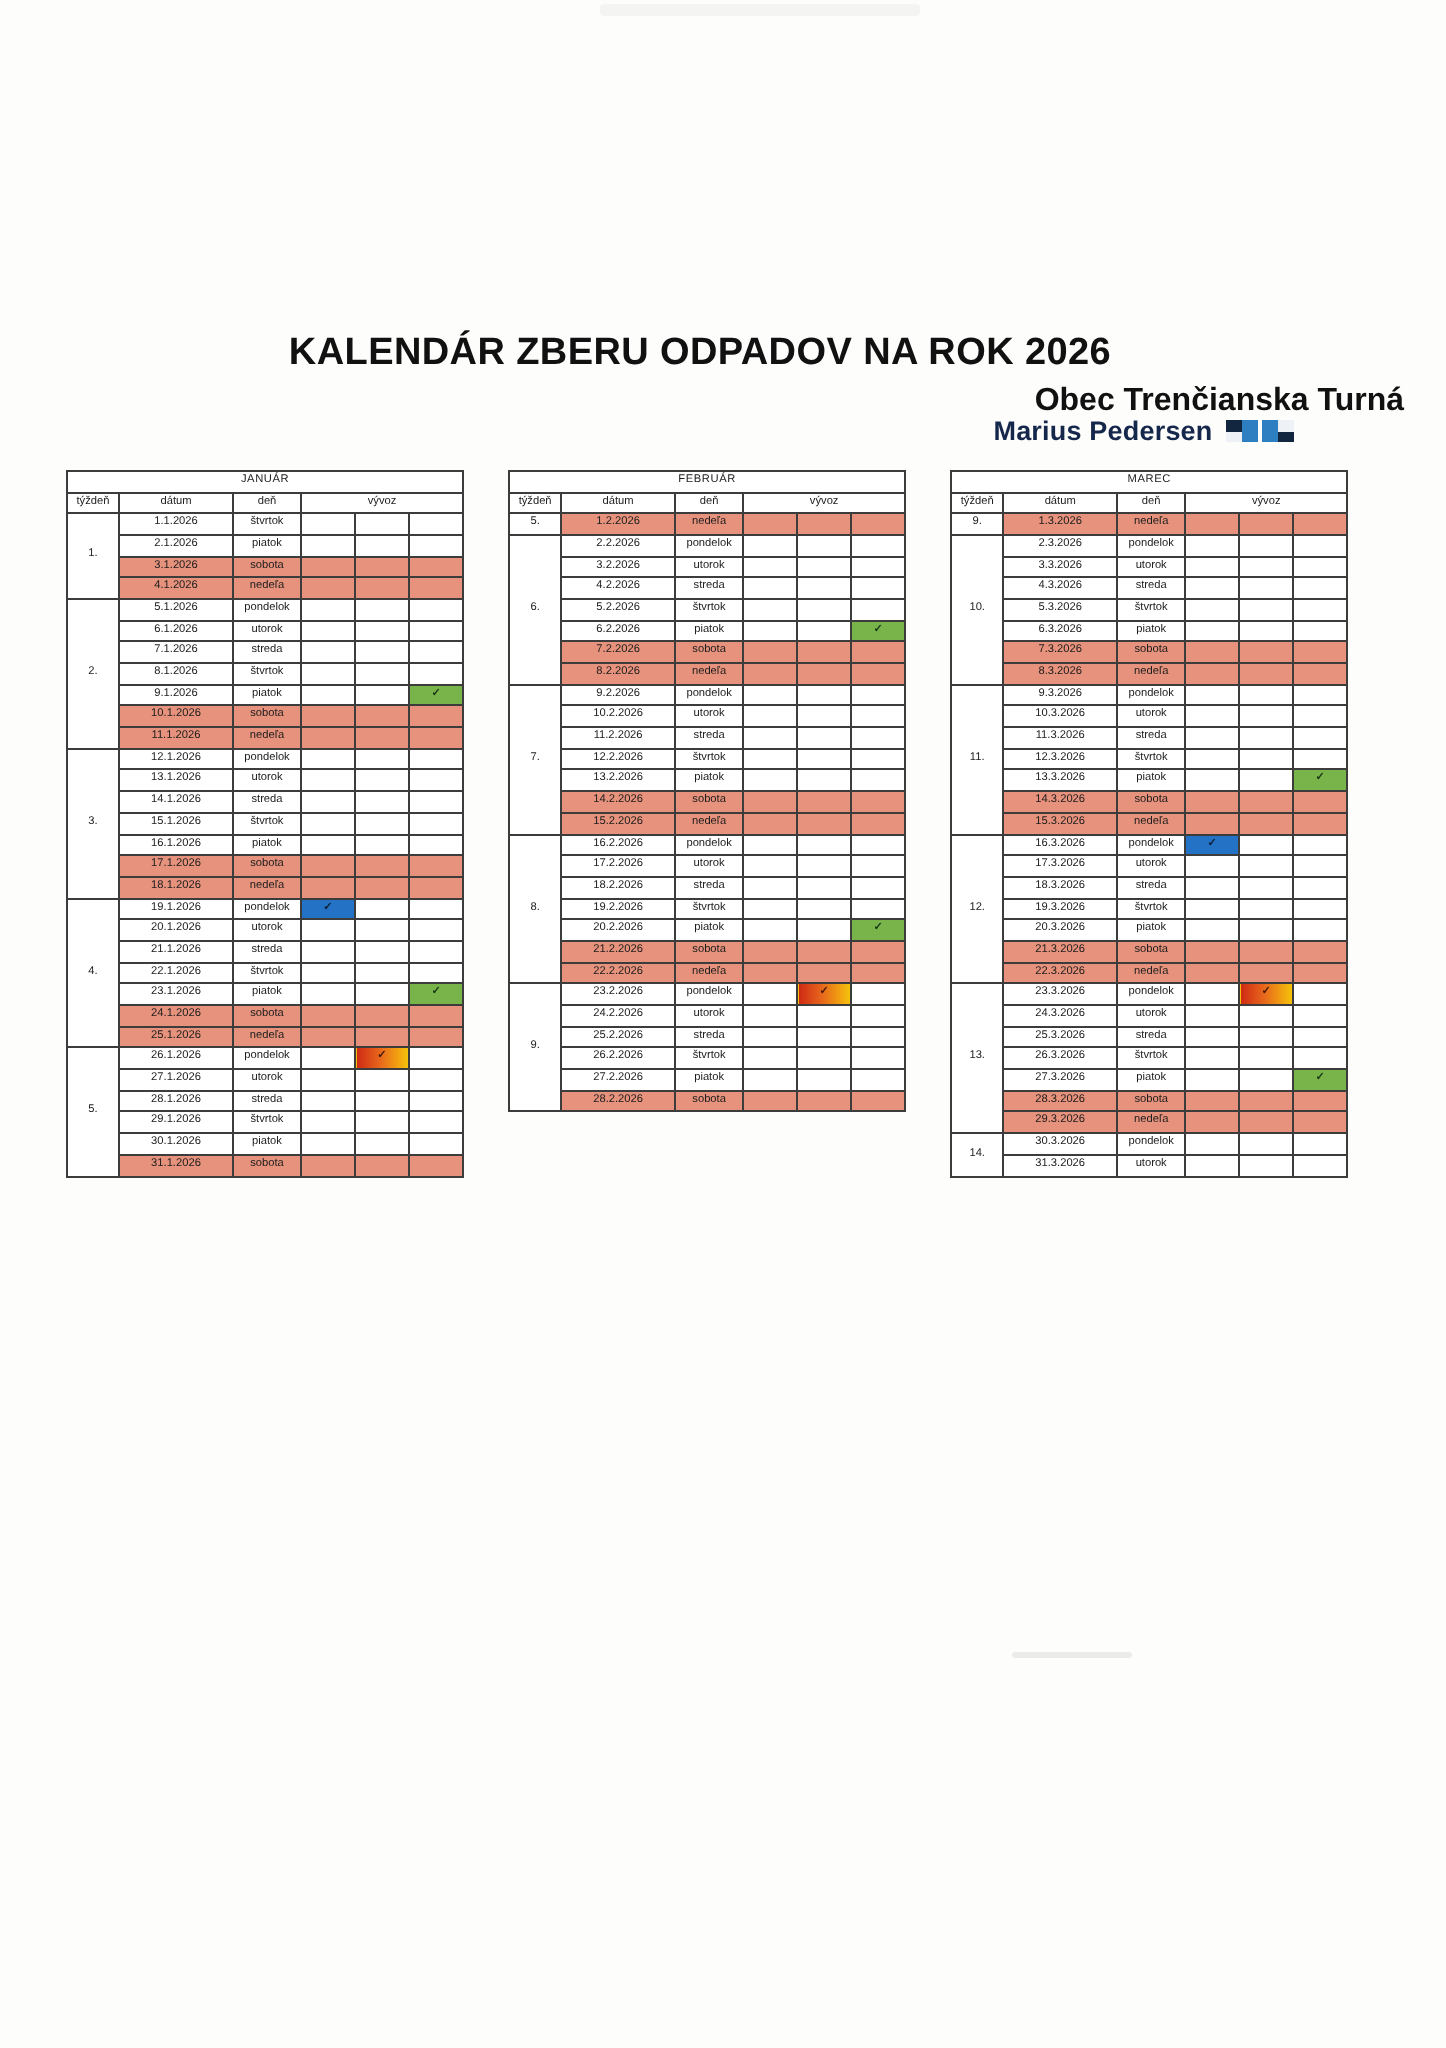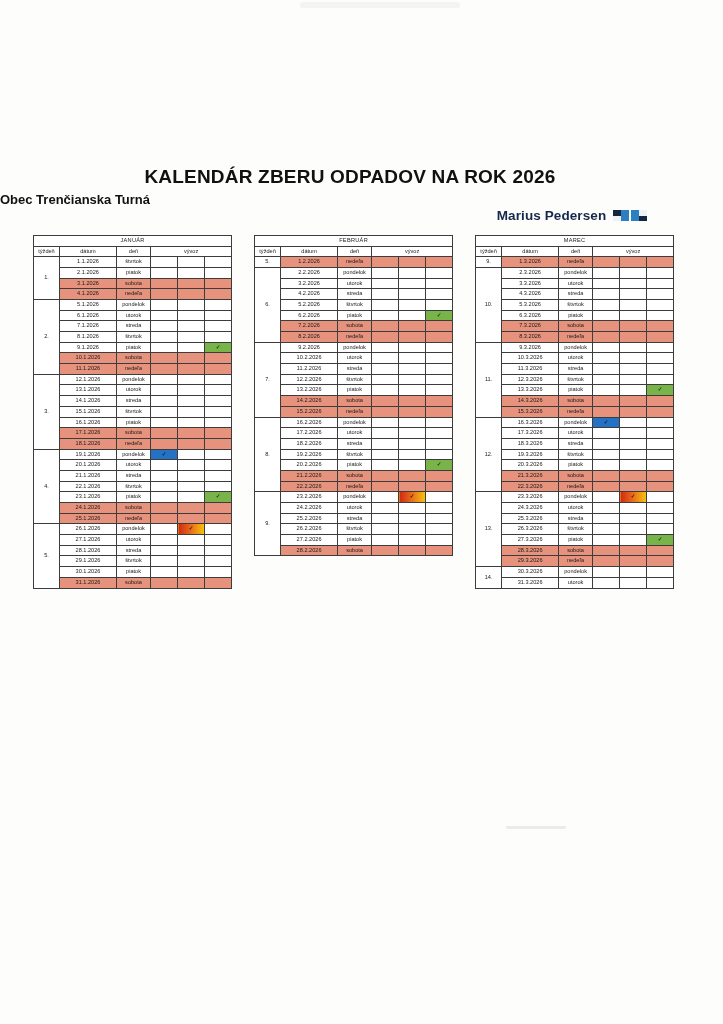--- a/index.html
+++ b/index.html
@@ -7,22 +7,22 @@
     width:723px;height:1024px;position:relative;overflow:hidden;
     background:#fdfdfc;
     font-family:"Liberation Sans", sans-serif;
     color:#1c1c1c;
   }
   .page-title{
     position:absolute;top:166px;left:0;width:700px;text-align:center;
     font-size:19px;font-weight:bold;letter-spacing:.2px;color:#111;
   }
   .page-subtitle{
-    position:absolute;top:192px;left:0;width:702px;text-align:left;
-    font-size:13px;font-weight:bold;color:#111;
+    position:absolute;top:192px;left:0;width:702px;text-align:right;
+    font-size:16px;font-weight:bold;color:#111;
   }
   .brand{
     position:absolute;top:208px;left:473px;width:198px;
     display:flex;align-items:center;justify-content:center;gap:7px;
   }
   .brand-text{font-size:13.5px;font-weight:bold;color:#15284b;letter-spacing:.1px;}
   .flag{display:flex;gap:2px;}
   .panel{width:16px;height:11px;display:grid;grid-template-columns:1fr 1fr;grid-template-rows:1fr 1fr;}
   .panel span{display:block;}
 

